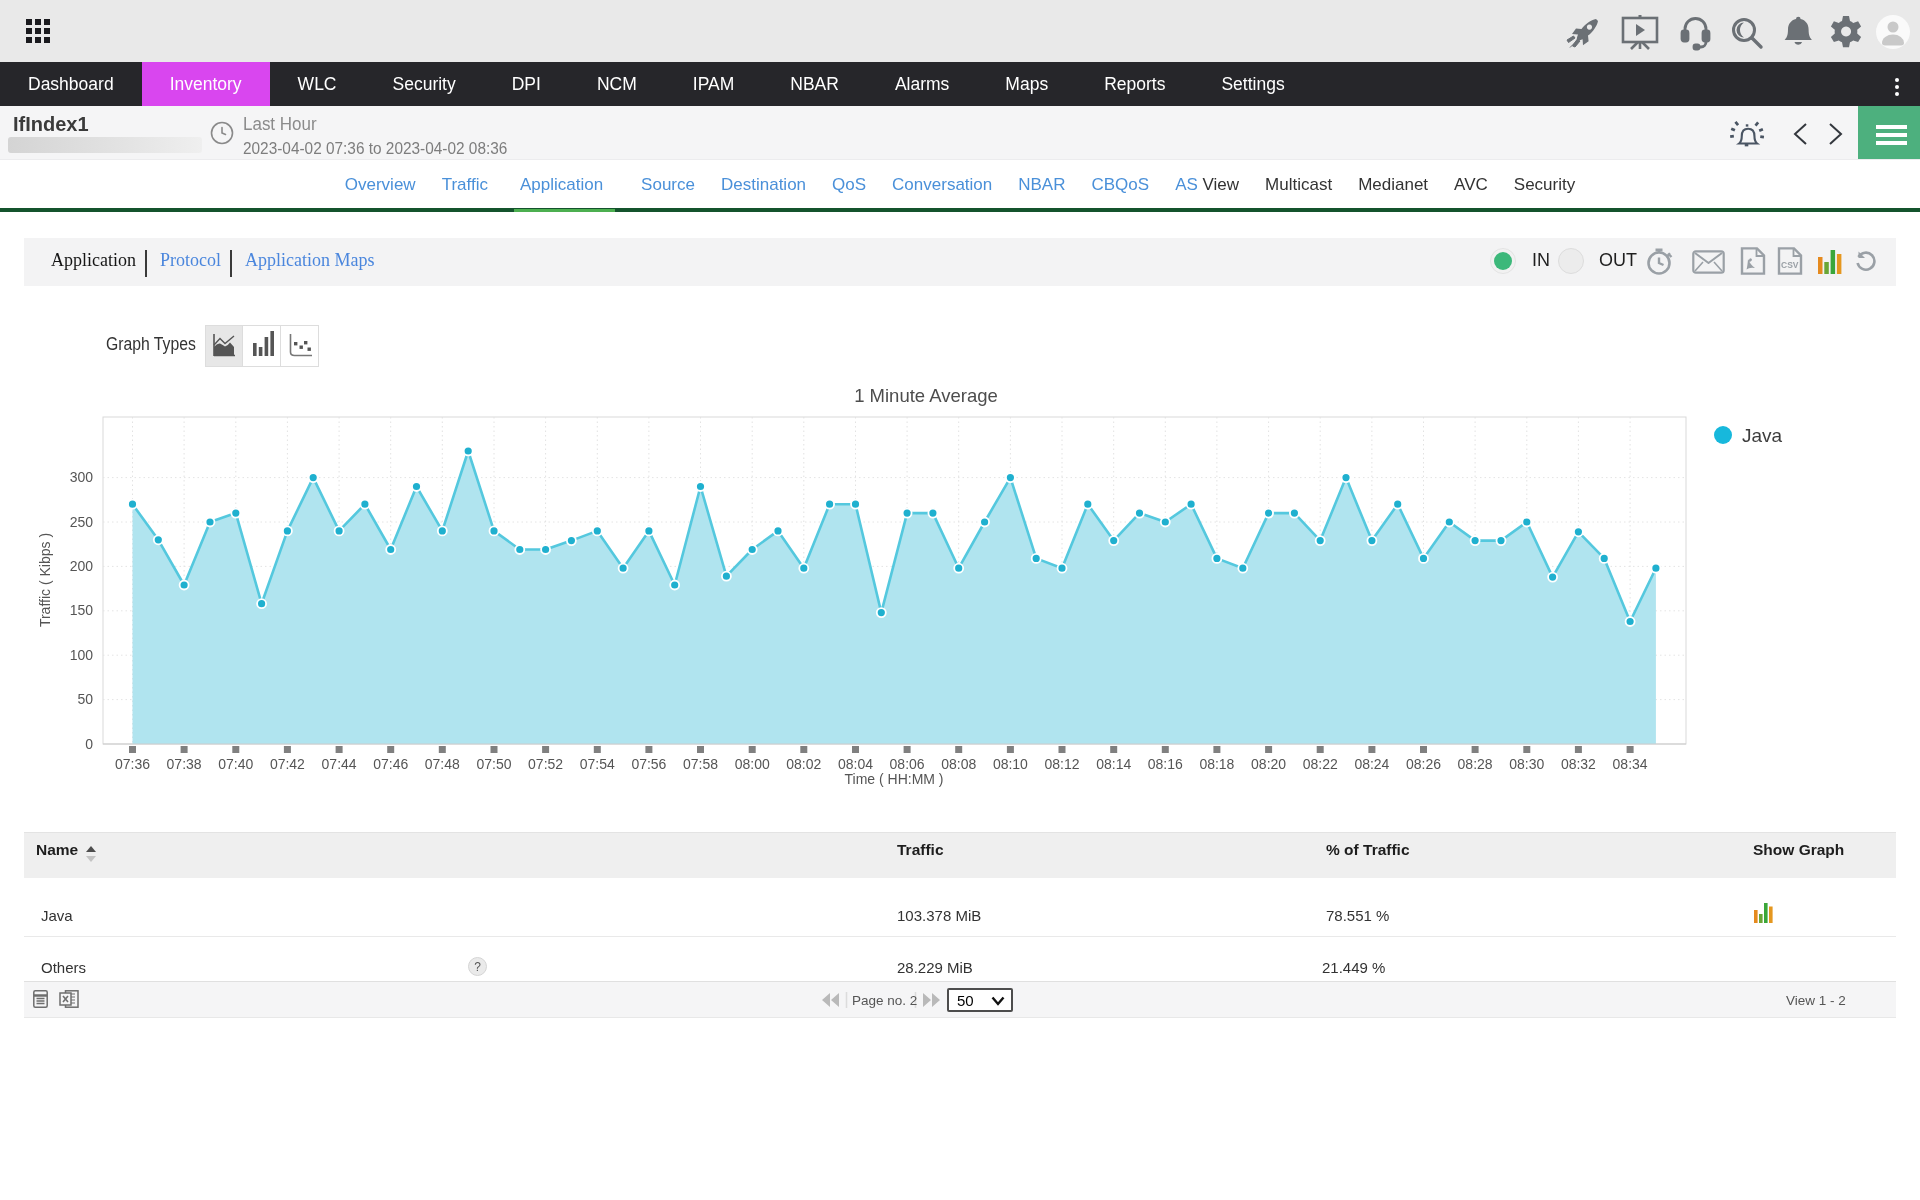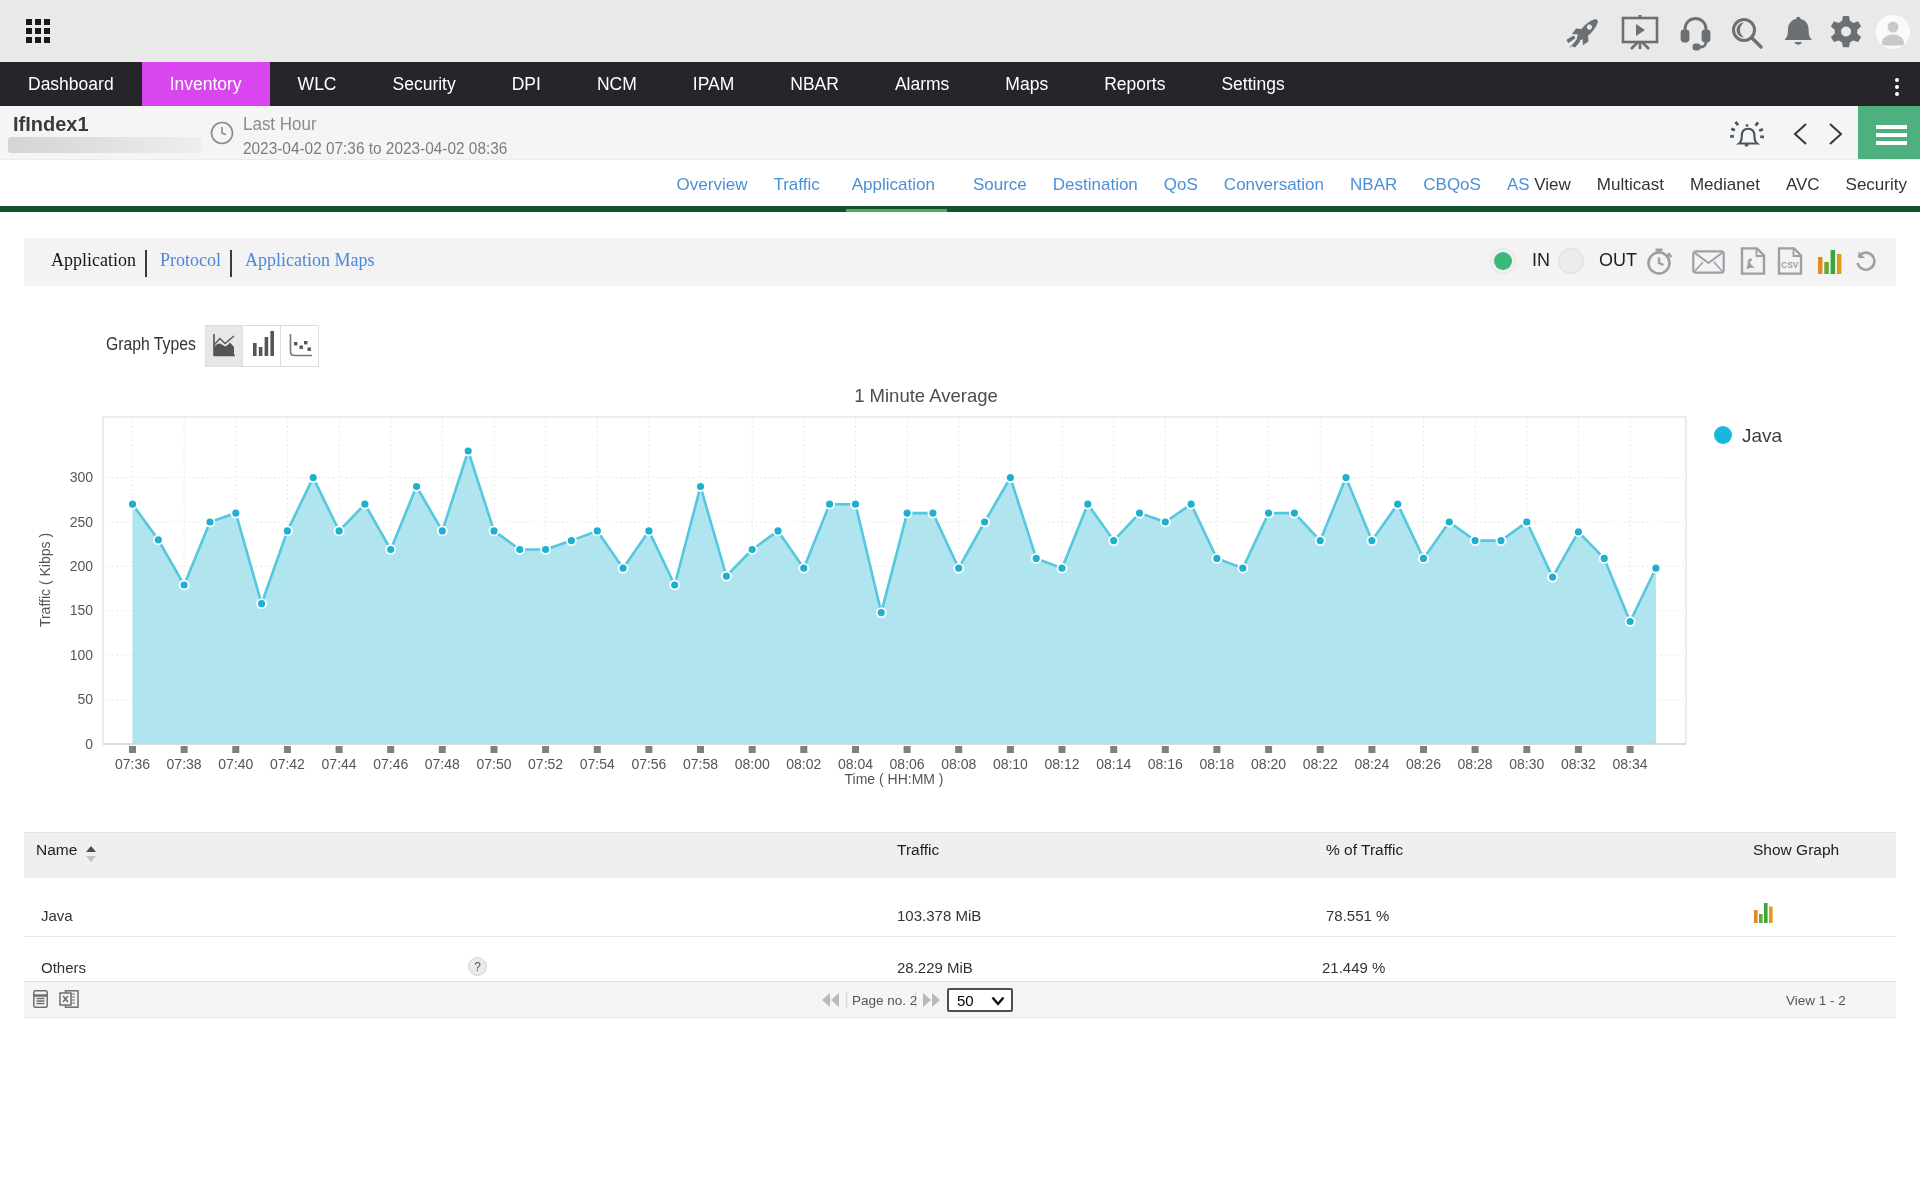--- a/index.html
+++ b/index.html
@@ -15,38 +15,38 @@
 .navdots i{display:block;width:4px;height:4px;border-radius:50%;background:#fff;margin:3px 0}
 
 .subhdr{left:0;top:106px;width:1920px;height:54px;background:#f5f5f6;border-bottom:1px solid #ececee}
 .ifx{left:13px;top:113px;font-size:20px;font-weight:bold;color:#3b3b3b}
 .blurbar{left:8px;top:137px;width:194px;height:16px;border-radius:3px;background:linear-gradient(90deg,#d4d4d4,#e3e3e3 60%,#efefef)}
 .lasthour{left:243px;top:114px;font-size:17.5px;color:#8b8b8b;transform:scaleX(0.97);transform-origin:left}
 .daterange{left:243px;top:139px;font-size:17px;color:#7d7d7d;transform:scaleX(0.905);transform-origin:left}
 .greenbtn{left:1858px;top:106px;width:62px;height:53px;background:#4db07e}
 .greenbtn i{position:absolute;left:18px;width:31px;height:4px;background:#fff}
 
-.tabsrow{left:0;top:160px;width:1920px;height:52px;background:#fff;border-bottom:6px solid #14532d;text-align:right}
+.tabsrow{left:0;top:160px;width:1920px;height:52px;background:#fff;border-bottom:4px solid #14532d;text-align:center}
 .tabsrow .in{display:inline-block;margin:0 13px;line-height:49px;font-size:17px;color:#4a90d9}
 .tabsrow .dk{color:#333}
 .tabsrow .sel{border-bottom:3px solid #4caf50;padding:0 12px 0 6px}
 
 .strip{left:24px;top:238px;width:1872px;height:48px;background:#f3f3f4}
 .stab{top:250px;font-family:"Liberation Serif",serif;font-size:18px}
 .stab.blue{color:#4a86dd}
 .stab.blk{color:#151515}
 .radlbl{top:250px;font-size:18px;color:#1f1f1f}
 
 .gtlabel{left:106px;top:334px;font-size:17.5px;color:#333;transform:scaleX(0.9);transform-origin:left}
 .gtgroup{left:205px;top:325px;width:114px;height:42px;border:1px solid #ddd;background:#fff}
 .gtcell{position:absolute;top:0;width:37px;height:40px}
 .gtcell.s{background:#e7e7e7}
 
 .thead{left:24px;top:832px;width:1872px;height:46px;background:#efefef;border-top:1px solid #e3e3e3}
-.th{font-size:15.5px;font-weight:normal;color:#1d1d1d;top:841px}
+.th{font-size:15.5px;font-weight:bold;color:#1d1d1d;top:841px}
 .row1{left:24px;top:878px;width:1872px;height:59px;border-bottom:1px solid #e9e9e9}
 .row2{left:24px;top:937px;width:1872px;height:45px;border-bottom:1px solid #e0e0e0}
 .td{font-size:15px;color:#333}
 .tfoot{left:24px;top:982px;width:1872px;height:36px;background:#f5f5f6;border-bottom:1px solid #e8e8e8}
 .ftxt{font-size:13.5px;color:#555}
 .pgsel{left:947px;top:988px;width:66px;height:24px;border:2px solid #4d4d4d;border-radius:2px;background:#fff}
 .pgsel span{position:absolute;left:8px;top:2px;font-size:15px;color:#000}
 svg text{font-family:"Liberation Sans",sans-serif}
 </style></head>
 <body>

